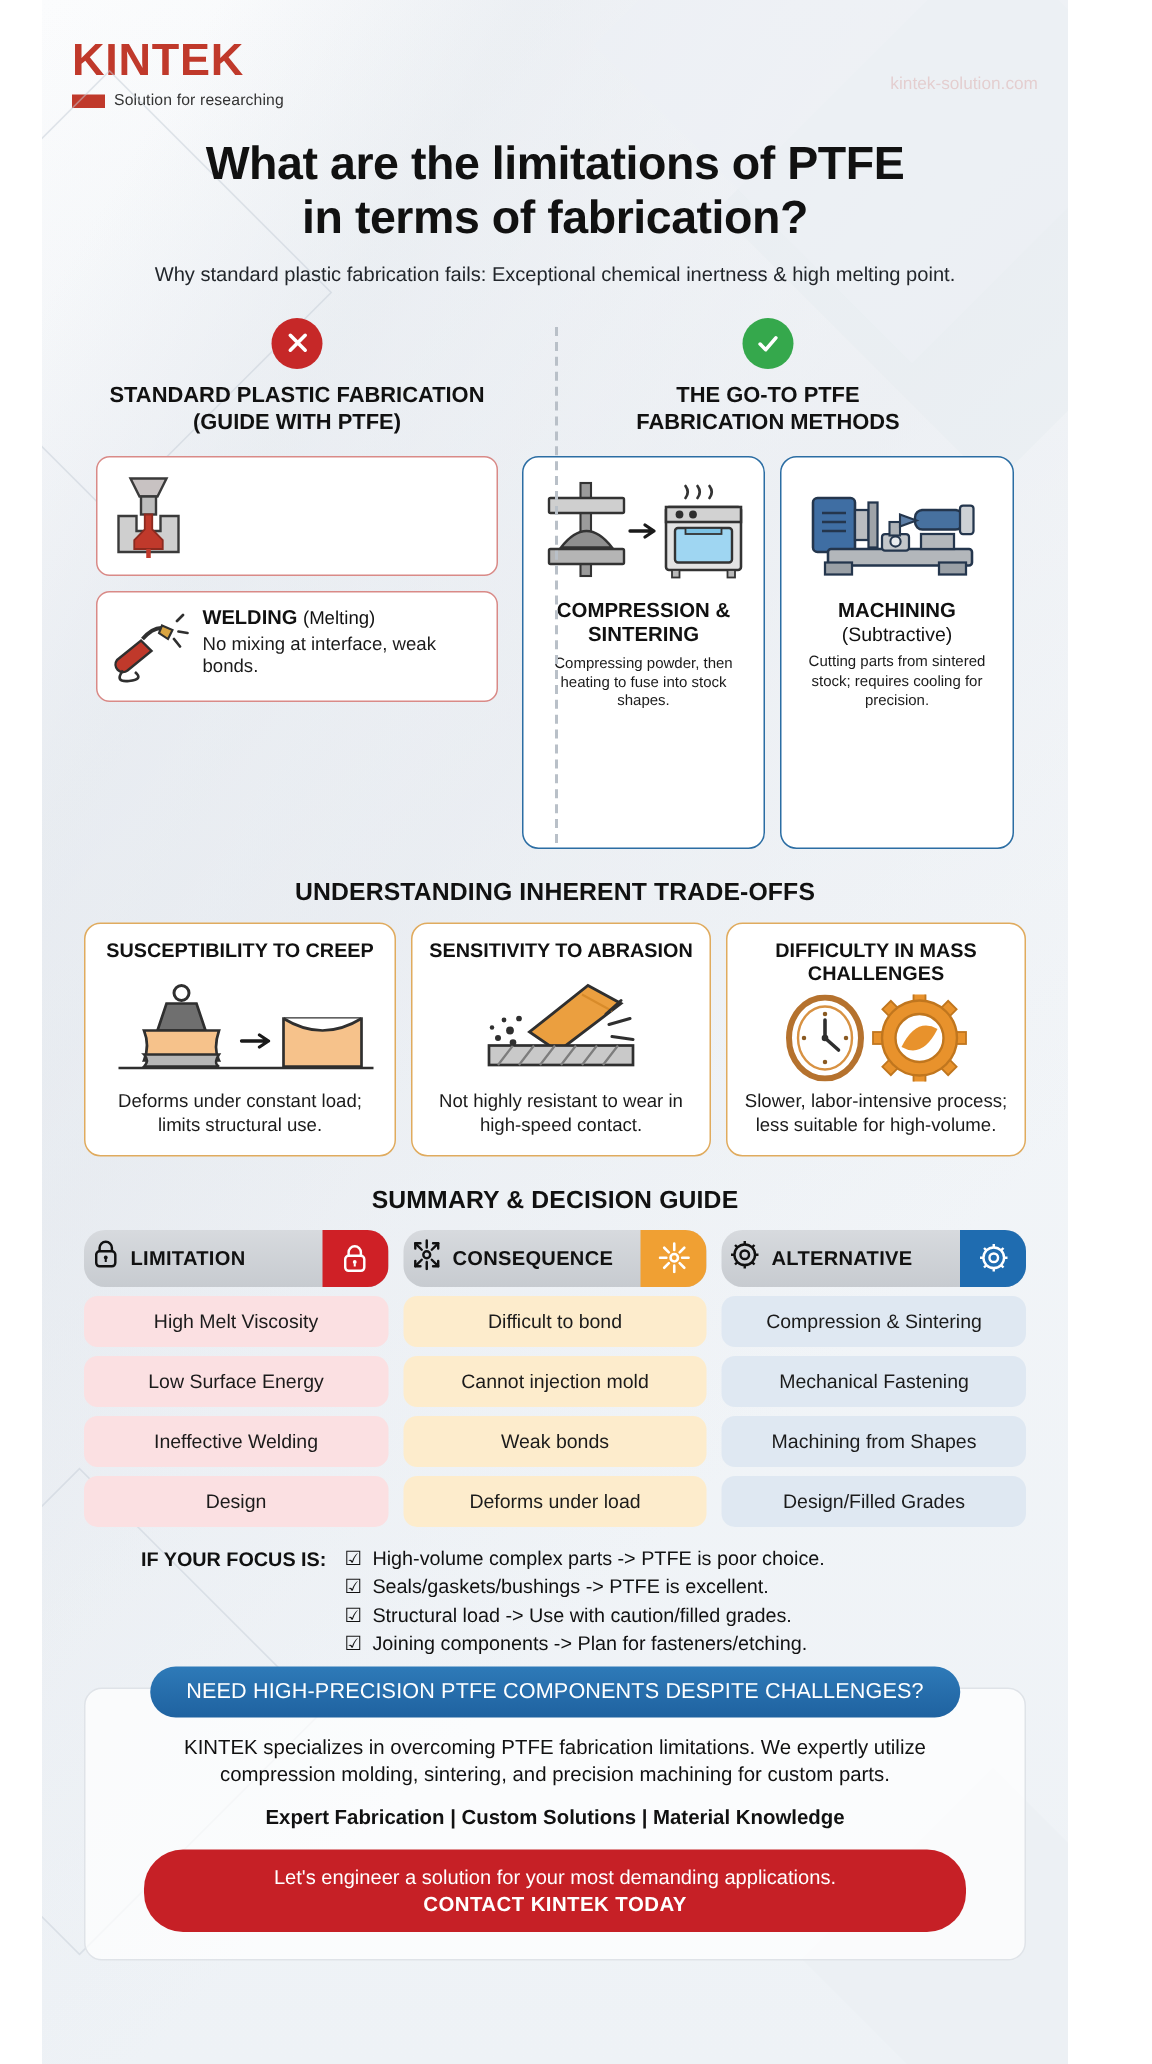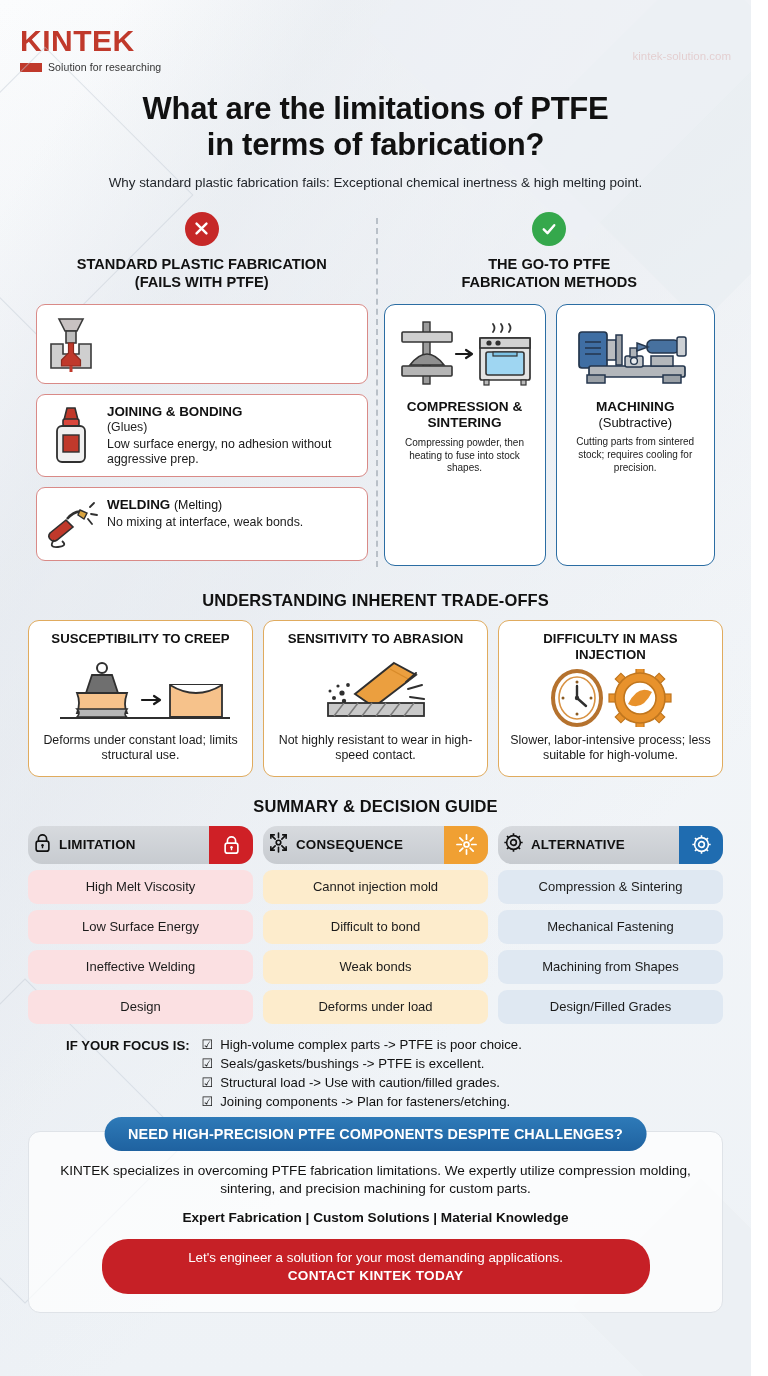--- a/index.html
+++ b/index.html
@@ -3,26 +3,27 @@
 <meta charset="utf-8">
 <style>
   * { box-sizing: border-box; margin: 0; padding: 0; }
   html, body {
     width: 768px; height: 1376px;
     font-family: "Liberation Sans", sans-serif;
     background: #ffffff;
   }
   .page {
     position: relative;
-    width: 751px; height: 1376px;
+    width: 684px; height: 1376px;
     overflow: hidden;
     background:
       linear-gradient(135deg, rgba(255,255,255,0) 0%, rgba(228,232,238,.55) 40%, rgba(255,255,255,0) 70%),
       linear-gradient(300deg, rgba(255,255,255,0) 55%, rgba(226,231,237,.5) 78%, rgba(255,255,255,0) 92%),
       linear-gradient(180deg, #fbfcfd 0%, #f2f5f8 45%, #eef2f6 100%);
+    margin-left: 28px;
   }
   
   .wm { position:absolute; border:1px solid rgba(197,206,216,.5); transform:rotate(45deg); pointer-events:none; }
   .wm1 { left:-60px; top:90px; width:210px; height:210px; }
   .wm2 { right:-80px; top:10px; width:260px; height:260px; background:rgba(232,236,241,.55); border:none;}
   .wm3 { left:-90px; bottom:120px; width:230px; height:230px; }
   .wm4 { right:-40px; bottom:-20px; width:180px; height:180px; background:rgba(233,237,242,.5); border:none;}
   .wm5 { left:430px; top:-120px; width:300px; height:300px; background:rgba(236,240,245,.6); border:none;}
 
   .inner { position:relative; z-index:2; padding: 0 28px; }
@@ -110,21 +111,21 @@
   .focus-items { display:flex; flex-direction:column; gap:4px; }
   .focus-i { display:flex; gap:7px; align-items:baseline; font-size:13.2px; color:#111; }
   .chk { font-size:13px; line-height:1; }
 
   
   .cta-wrap { position:relative; margin-top:22px; }
   .cta-box { background:rgba(255,255,255,.72); border:1px solid #dfe3e8; border-radius:12px;
              padding:30px 26px 18px 26px; text-align:center; }
   .cta-pill { position:absolute; left:50%; top:-14px; transform:translateX(-50%);
               background:linear-gradient(180deg,#2e7ab8,#1f62a0); color:#fff;
-              font-size:14.4px; font-weight:bold; border-radius:22px;
+              font-size:14.4px; font-weight:normal; border-radius:22px;
               padding:9px 24px; white-space:nowrap; letter-spacing:.1px; }
   .cta-p { font-size:13.6px; color:#111; line-height:1.34; }
   .cta-tags { font-size:13.6px; font-weight:bold; color:#111; margin-top:12px; }
   .cta-btn { margin:14px auto 0 auto; width:548px; background:#c62026; border-radius:26px;
              padding:11px 18px; color:#fff; text-align:center; }
   .cta-btn-l1 { font-size:13.4px; }
   .cta-btn-l2 { font-size:13.6px; font-weight:bold; margin-top:3px; letter-spacing:.3px; }
 </style>
 </head>
 <body>
@@ -158,50 +159,35 @@
       <div class="divider"></div>
 
       <div class="col left">
         <div class="badge x">
           <svg width="17" height="17" viewBox="0 0 24 24">
               <path d="M5 5 L19 19 M19 5 L5 19" stroke="#fff" stroke-width="3.4" stroke-linecap="round"></path>
             </svg>
         </div>
         <div class="col-head">
           <span>STANDARD PLASTIC FABRICATION</span><br>
-          <span>(FAILS WITH PTFE)</span>
+          <span>(GUIDE WITH PTFE)</span>
         </div>
 
         <div class="fail-card">
           <div class="fail-ico">
             <svg width="50" height="58" viewBox="0 0 50 58">
               <path d="M13 3 h24 l-6 12 h-12 z" fill="#c8c2c2" stroke="#3a3a3a" stroke-width="1.6"></path>
               <rect x="20" y="15" width="10" height="12" fill="#bdbdbd" stroke="#3a3a3a" stroke-width="1.6"></rect>
               <path d="M5 28 h12 v10 h6 v-10 h4 v10 h6 v-10 h12 v24 h-40 z" fill="#cfcfcf" stroke="#3a3a3a" stroke-width="1.6"></path>
               <path d="M22.5 27 h5 v10 l7 7 v6 h-19 v-6 l7 -7 z" fill="#c0392b" stroke="#8c2a1f" stroke-width="1.2"></path>
               <rect x="23.5" y="50" width="3" height="6" fill="#c0392b"></rect>
             </svg>
           </div>
         </div>
 
-        <div class="fail-card">
-          <div class="fail-ico">
-            <svg width="44" height="60" viewBox="0 0 44 60">
-              <path d="M18 2 h8 l3 12 h-14 z" fill="#c0392b" stroke="#2f2f2f" stroke-width="1.6"></path>
-              <rect x="14" y="13" width="16" height="7" rx="2" fill="#d9463c" stroke="#2f2f2f" stroke-width="1.6"></rect>
-              <rect x="8" y="20" width="28" height="36" rx="5" fill="#f0f0f0" stroke="#2f2f2f" stroke-width="1.8"></rect>
-              <rect x="14" y="29" width="16" height="17" fill="#c0392b" stroke="#2f2f2f" stroke-width="1.4"></rect>
-            </svg>
-          </div>
-          <div class="fail-txt">
-            <div class="fail-t">JOINING &amp; BONDING</div>
-            <div class="fail-sub">(Glues)</div>
-            <div class="fail-d">Low surface energy, no adhesion without aggressive prep.</div>
-          </div>
-        </div>
 
         <div class="fail-card">
           <div class="fail-ico">
             <svg width="54" height="50" viewBox="0 0 54 50">
               <path d="M6 34 l16 -13 7 7 -16 13 a5 5 0 0 1 -7 -7 z" fill="#c0392b" stroke="#2f2f2f" stroke-width="1.6"></path>
               <path d="M23 20 q8 -9 15 -7" fill="none" stroke="#2f2f2f" stroke-width="2.6"></path>
               <path d="M36 11 l7 3 -3 6 -6 -4 z" fill="#d9a441" stroke="#2f2f2f" stroke-width="1.4"></path>
               <path d="M46 8 l4 -4 M47 15 l6 1 M44 20 l4 5" stroke="#2f2f2f" stroke-width="1.8" stroke-linecap="round"></path>
               <path d="M10 41 q-6 8 4 7 q10 -1 4 -6" fill="none" stroke="#2f2f2f" stroke-width="1.8"></path>
             </svg>
@@ -318,21 +304,21 @@
               <circle cx="52" cy="27" r="1.6" fill="#2f2f2f"></circle>
             <circle cx="44" cy="32" r="1.5" fill="#2f2f2f"></circle>
               <circle cx="58" cy="42" r="2.2" fill="#2f2f2f"></circle>
             <path d="M122 30 l14 -4 M124 38 l14 2 M120 23 l10 -9" stroke="#2f2f2f" stroke-width="2" stroke-linecap="round"></path>
           </svg>
         </div>
         <div class="to-d">Not highly resistant to wear in high-speed contact.</div>
       </div>
 
       <div class="to-card">
-        <div class="to-t">DIFFICULTY IN MASS INJECTION</div>
+        <div class="to-t">DIFFICULTY IN MASS CHALLENGES</div>
         <div class="to-ico">
           <svg width="136" height="58" viewBox="0 0 136 58">
             <ellipse cx="34" cy="29" rx="24" ry="27" fill="#fff" stroke="#b5722e" stroke-width="4"></ellipse>
             <ellipse cx="34" cy="29" rx="18" ry="21" fill="#fff" stroke="#d89243" stroke-width="1.6"></ellipse>
             <circle cx="34" cy="13" r="1.5" fill="#8a5a22"></circle>
               <circle cx="34" cy="45" r="1.5" fill="#8a5a22"></circle>
             <circle cx="20" cy="29" r="1.5" fill="#8a5a22"></circle>
               <circle cx="48" cy="29" r="1.5" fill="#8a5a22"></circle>
             <path d="M34 29 V17 M34 29 l9 8" stroke="#2f2f2f" stroke-width="2.4" stroke-linecap="round"></path>
             <circle cx="34" cy="29" r="2.2" fill="#2f2f2f"></circle>
@@ -403,22 +389,22 @@
             </span>
             <span class="thead-t">CONSEQUENCE</span>
           </div>
           <div class="thead-chip chip-org">
             <svg width="21" height="21" viewBox="0 0 22 22">
               <circle cx="11" cy="11" r="2.6" fill="none" stroke="#fff" stroke-width="1.8"></circle>
               <path d="M11 1 v4.5 M11 16.5 v4.5 M1 11 h4.5 M16.5 11 h4.5 M4 4 l3.2 3.2 M18 4 l-3.2 3.2 M4 18 l3.2 -3.2 M18 18 l-3.2 -3.2" stroke="#fff" stroke-width="1.8" stroke-linecap="round"></path>
             </svg>
           </div>
         </div>
+        <div class="tcell c-org">Difficult to bond</div>
         <div class="tcell c-org">Cannot injection mold</div>
-        <div class="tcell c-org">Difficult to bond</div>
         <div class="tcell c-org">Weak bonds</div>
         <div class="tcell c-org">Deforms under load</div>
       </div>
 
       <div class="tcol">
         <div class="thead">
           <div class="thead-l">
             <span>
               <svg width="21" height="21" viewBox="0 0 22 22">
                 <g fill="none" stroke="#111" stroke-width="1.7">

